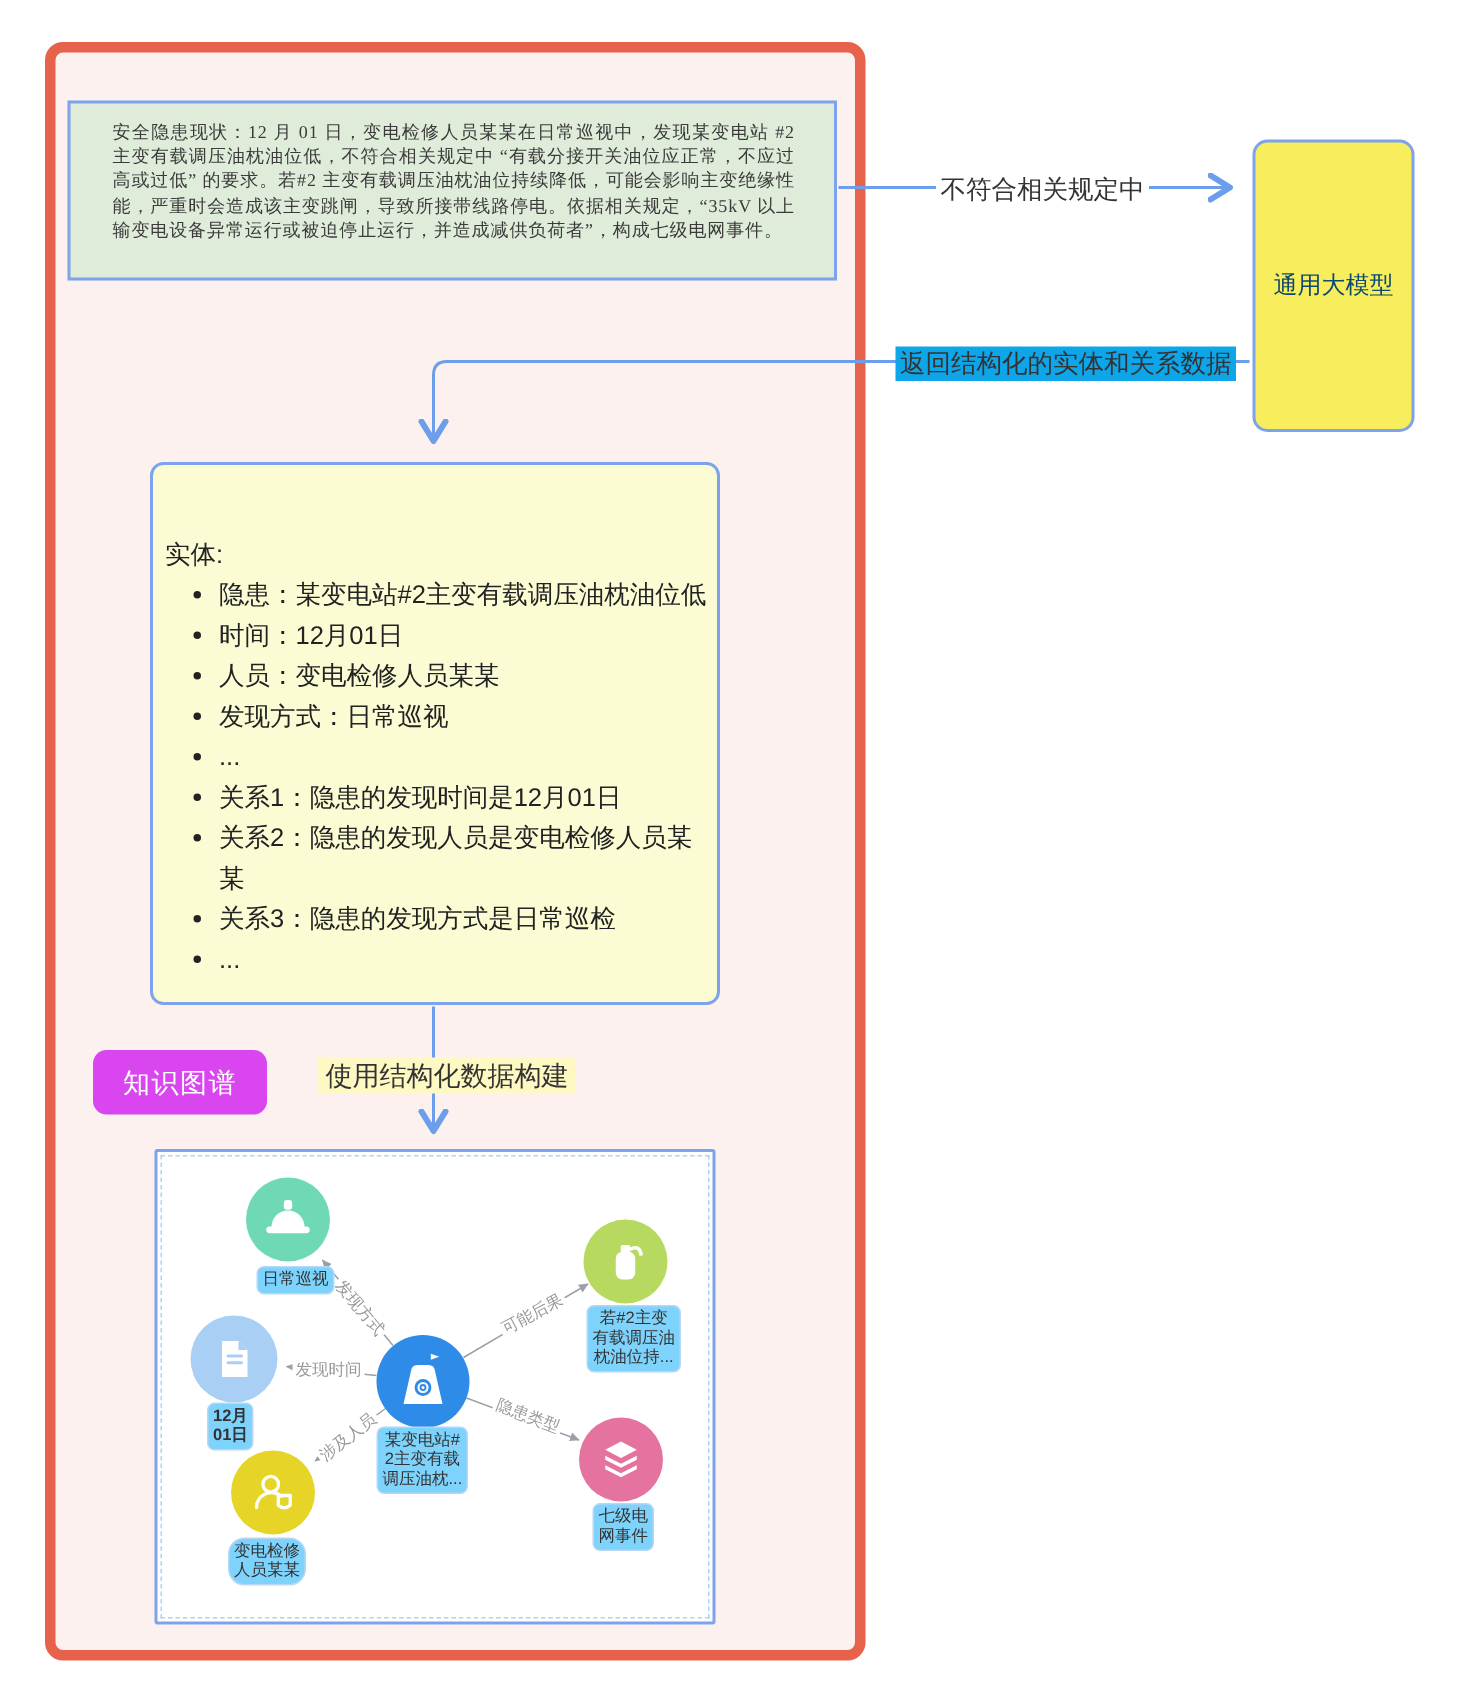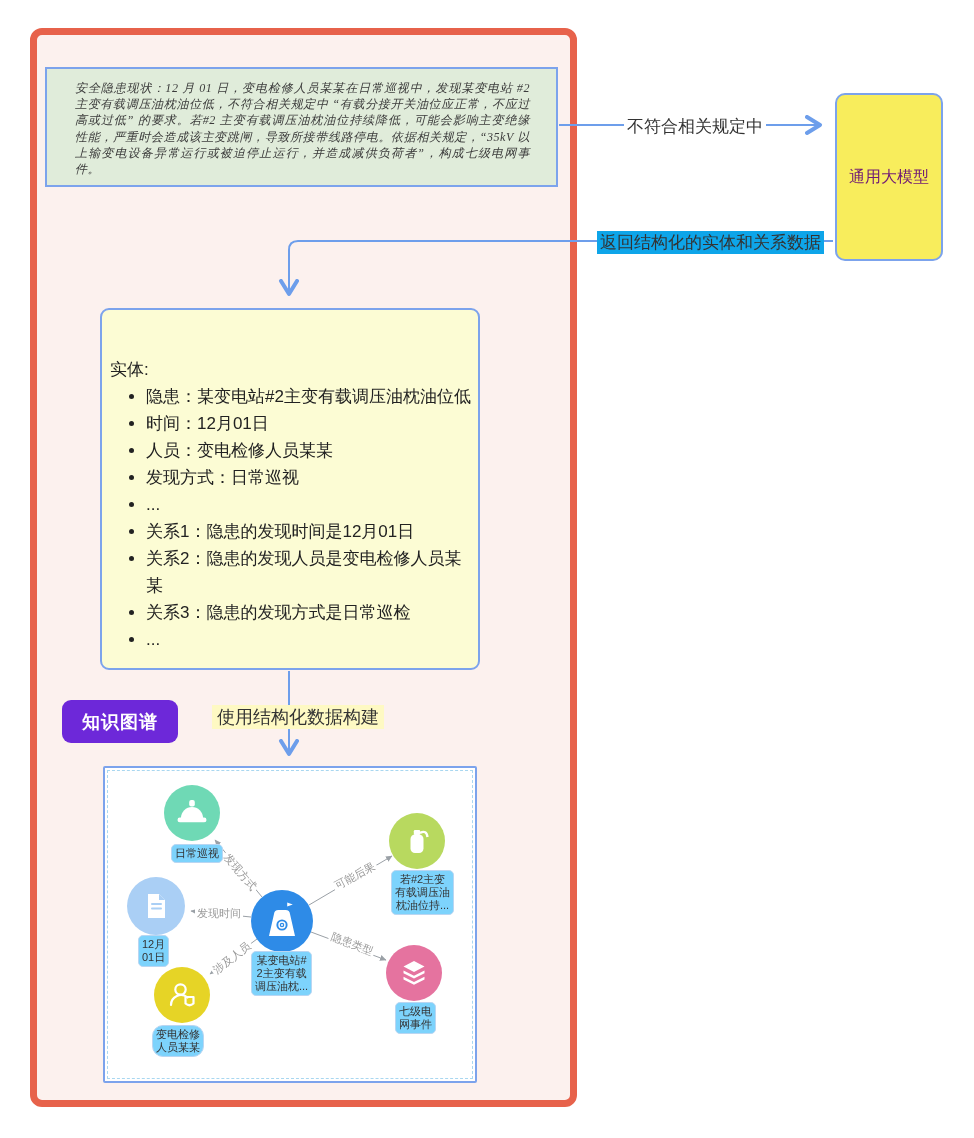--- a/index.html
+++ b/index.html
@@ -7,40 +7,40 @@
   .canvas { position:relative; width:974px; height:1138px; background:#fff; overflow:hidden; }
 
   
   .outer-box { position:absolute; left:30px; top:28px; width:533px; height:1065px;
                border:7px solid #e7624b; border-radius:12px; background:#fcf1ee; }
 
   
   .hazard-box { position:absolute; left:45px; top:67px; width:513px; height:120px;
                 background:#e0ecda; border:2px solid #7ca3ec; box-sizing:border-box; z-index:2; }
   .hazard-text { margin:0; padding:11px 26px 0 28px; font-family:"Liberation Serif",serif;
-                 font-style:italic; font-size:12px; line-height:16.2px; letter-spacing:0.6px;
+                 font-size:12px; line-height:16.2px; letter-spacing:0.6px;
                  color:#3b3b3b; text-align:justify; }
 
   
-  .model-box { position:absolute; left:835px; top:93px; width:108px; height:168px;
+  .model-box { position:absolute; left:835px; top:93px; width:108px; height:195px;
                background:#f8ed5c; border:2px solid #7ca3ec; border-radius:10px; box-sizing:border-box;
                display:flex; align-items:center; justify-content:center;
-               font-size:16px; color:#701a75; z-index:2; }
+               font-size:16px; color:#0c4a6e; z-index:2; }
 
   
   .extract-box { position:absolute; left:100px; top:308px; width:380px; height:362px;
                  background:#fcfcd4; border:2px solid #7ca3ec; border-radius:9px; box-sizing:border-box;
                  padding:46px 6px 0 8px; font-size:17px; line-height:27px; color:#222; z-index:2; }
   .extract-box .hdr { margin:0; }
   ul.blist { margin:0; padding:0 0 0 36px; list-style:disc; }
   ul.blist li { padding:0; }
 
   
   .kg-badge { position:absolute; left:62px; top:700px; width:116px; height:43px;
-              background:#6d28d9; border-radius:9px; color:#fff; font-weight:bold; font-size:18px;
+              background:#d946ef; border-radius:9px; color:#fff; font-weight:normal; font-size:18px;
               letter-spacing:1px; display:flex; align-items:center; justify-content:center; z-index:6; }
   .flow-label { position:absolute; color:#333; z-index:6; white-space:nowrap; }
   .label-a { left:624px; top:115px; font-size:17px; background:#fff; padding:0 3px; }
   .label-b { left:597px; top:231px; font-size:17px; background:#0ea5e9; padding:0 3px; }
   .label-c { left:212px; top:705px; font-size:18px; background:#fef9c3; padding:0 5px; }
 
   
   .overlay { position:absolute; left:0; top:0; z-index:5; pointer-events:none; }
 
   
@@ -168,21 +168,21 @@
       <g transform="translate(177,153)">
         <path d="M-13,15 L-8,-7 Q-7.6,-11 -3.6,-11 L3.6,-11 Q7.6,-11 8,-7 L13,15 Z" fill="#fff"></path>
         <path d="M5.2,-11 V-18.5 L10.8,-16.5 5.2,-14.5 Z" fill="#fff"></path>
         <circle cx="0" cy="4" r="5.6" fill="#2e8be7"></circle>
         <circle cx="0" cy="4" r="3" fill="none" stroke="#fff" stroke-width="1.4"></circle>
         <circle cx="0" cy="4" r="1" fill="#fff"></circle>
       </g>
     </svg>
 
     <div class="node-label" style="left:66px;  top:76px;">日常巡视</div>
-    <div class="node-label" style="left:33px;  top:167px;">12月
+    <div class="node-label" style="left:33px;  top:167px;font-weight:bold;">12月
 01日</div>
     <div class="node-label" style="left:47px;  top:257px;border-radius:11px;">变电检修
 人员某某</div>
     <div class="node-label" style="left:286px; top:102px;">若#2主变
 有载调压油
 枕油位持...</div>
     <div class="node-label" style="left:290px; top:234px;">七级电
 网事件</div>
     <div class="node-label" style="left:146px; top:183px;">某变电站#
 2主变有载

